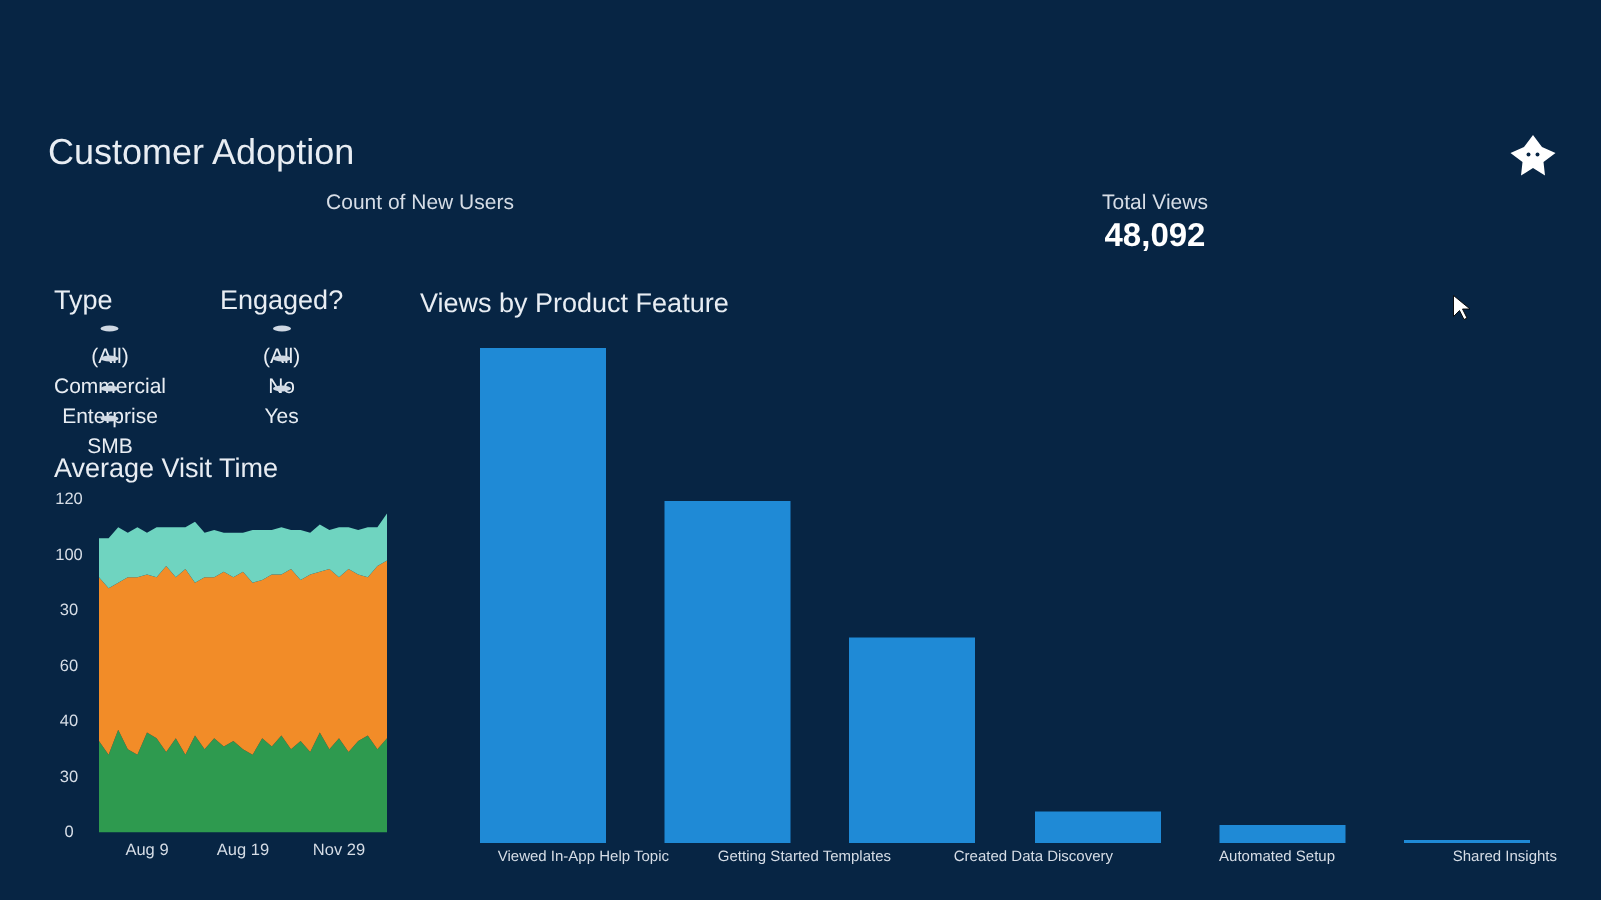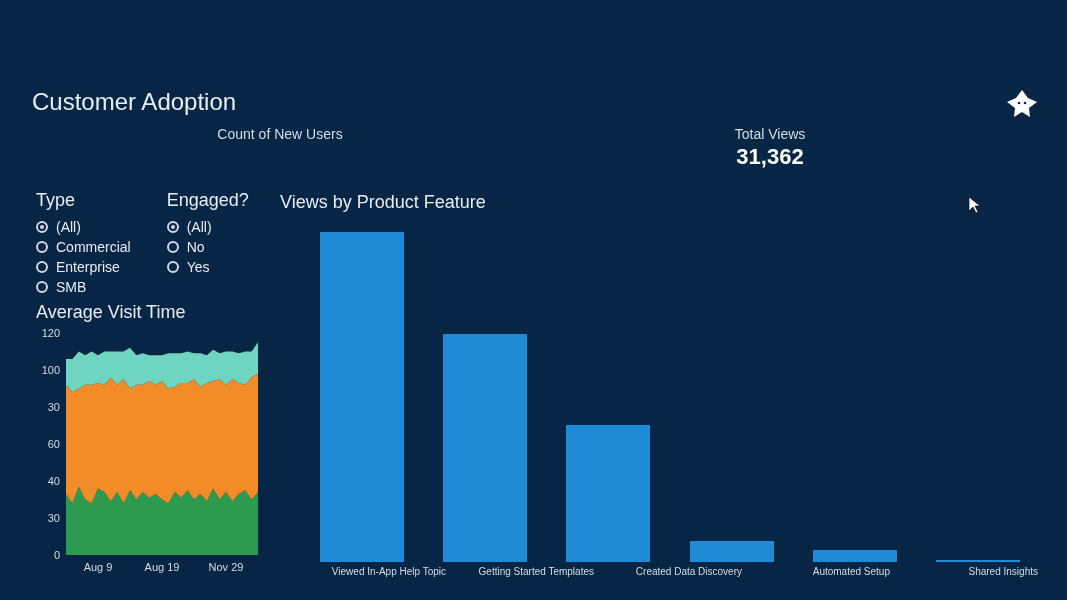--- a/index.html
+++ b/index.html
@@ -44,38 +44,38 @@
     position: absolute;
     left: 36px;
     top: 190px;
     display: flex;
     gap: 36px;
     font-size: 14px;
   }
   .filter-title { font-size: 18px; margin-bottom: 6px; }
   .radio-row {
     display: flex; align-items: center; gap: 8px;
-    height: 20px; cursor: pointer;
+    height: 20px; cursor: pointer; flex-direction: column;
   }
   .radio {
     width: 12px; height: 12px; border-radius: 50%;
     border: 2px solid #cfd8e3; box-sizing: border-box;
     display: inline-block; position: relative;
     background: transparent;
   }
   .radio.selected::after {
     content: ""; position: absolute; inset: 2px;
     border-radius: 50%; background: #cfd8e3;
   }
 
   
   .area-wrap { position: absolute; left: 36px; top: 302px; }
   .area-title { font-size: 18px; margin-bottom: 6px; }
   .y-tick {
-    position: absolute; width: 28px; text-align: right;
+    position: absolute; width: 28px; text-align: center;
     font-size: 11px; color: #d6dde6;
   }
   .area-xlabels {
     position: absolute; left: 30px;
     font-size: 11px; color: #d6dde6; display: flex;
   }
   .area-xlabels span { width: 64px; text-align: center; }
 
   
   .bar-wrap {
@@ -122,21 +122,21 @@
   <svg width="14" height="18" viewBox="0 0 14 18">
     <path d="M1 1 L1 15 L5 11 L8 17 L10 16 L7 10 L12 10 Z" fill="#fff" stroke="#000" stroke-width="0.6"></path>
   </svg>
 </div>
 
 <div id="stat-new-users" class="stat-block">
   <div class="stat-label">Count of New Users</div>
 </div>
 <div id="stat-total-views" class="stat-block">
   <div class="stat-label">Total Views</div>
-  <div class="stat-value">31,362</div>
+  <div class="stat-value">48,092</div>
 </div>
 
 <div class="filters">
   <div>
     <div class="filter-title">Type</div>
     <div id="type-options">
         <div class="radio-row">
           <span class="radio selected"></span>
           <span>(All)</span>
         </div>

